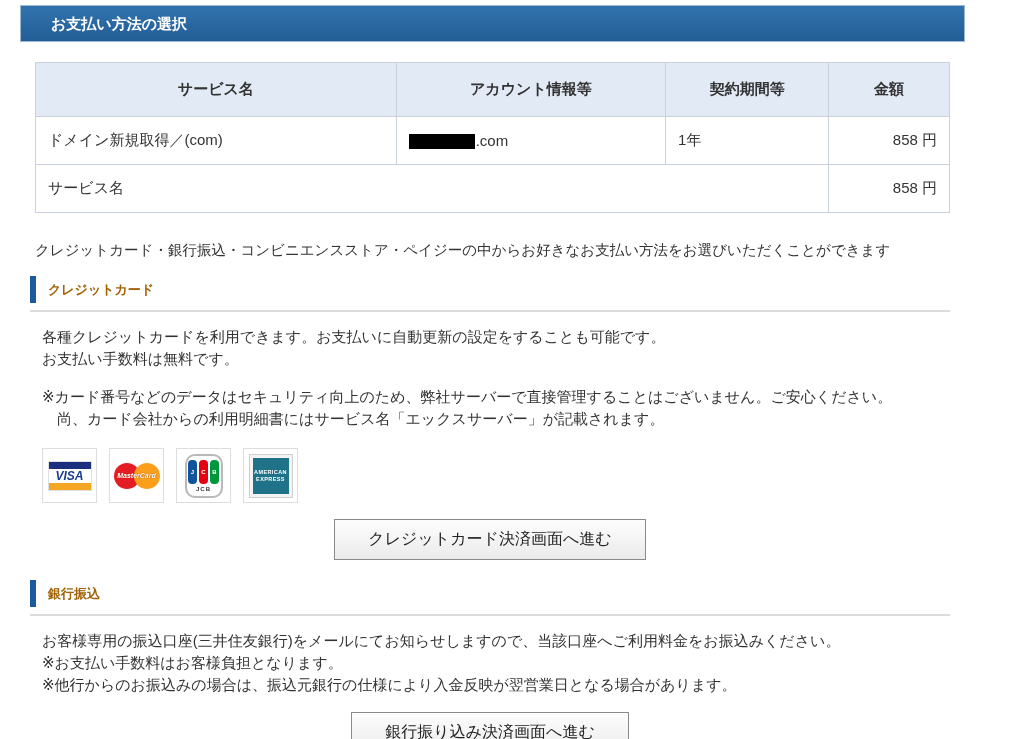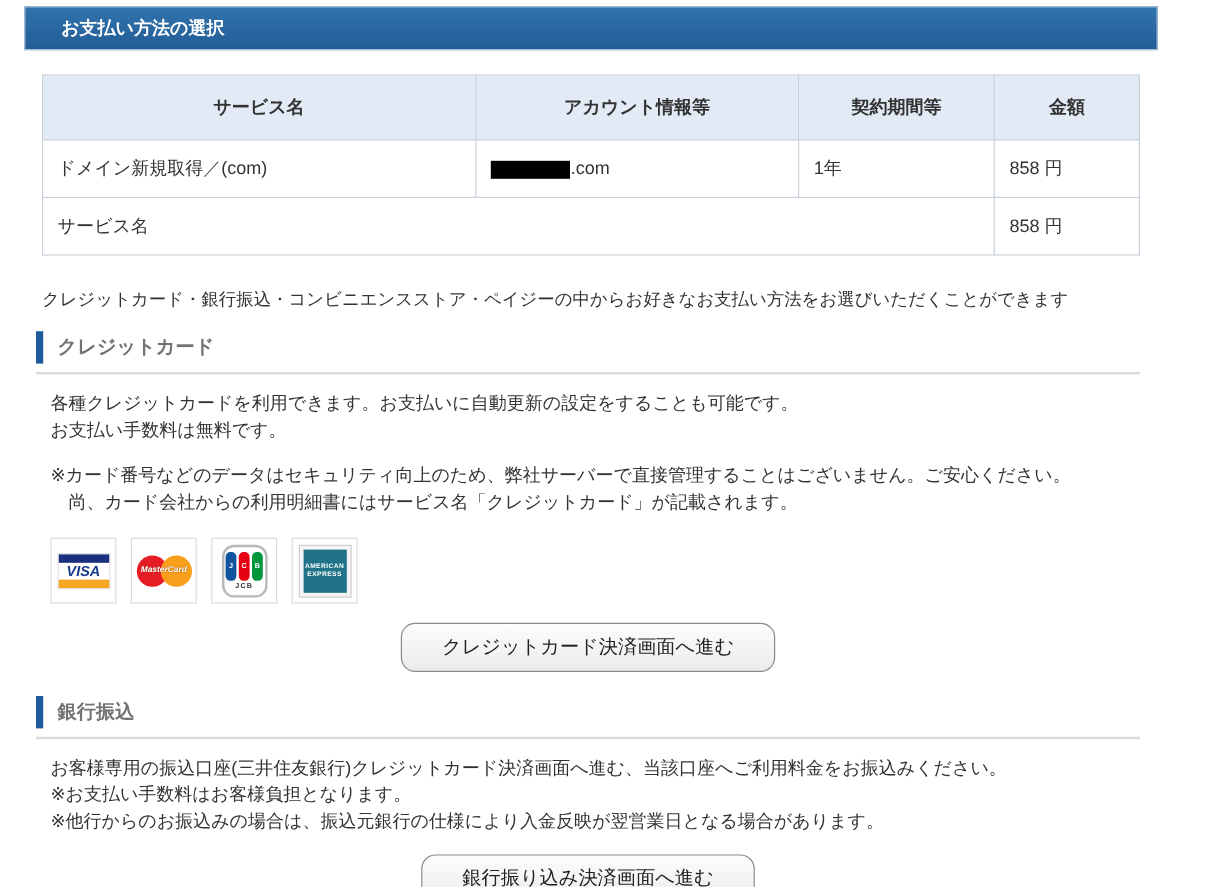--- a/index.html
+++ b/index.html
@@ -46,21 +46,21 @@
     padding:17px 8px;
   }
   .order-table td{
     border:1px solid var(--table-border);
     padding:14px 12px;
   }
   .order-table .col-service{width:370px;}
   .order-table .col-account{width:275px;}
   .order-table .col-term{width:167px;}
   .order-table .col-amount{width:123px;}
-  .order-table td.amount{}
+  .order-table td.amount{text-align:right;}
   .redacted{
     display:inline-block;
     width:66px;height:15px;
     background:#000;
     vertical-align:middle;
     margin-right:1px;
   }
 
   .intro{margin:27px 0 0 5px;font-size:14.5px;line-height:20px;}
 
@@ -70,21 +70,21 @@
     border-bottom:2px solid var(--heading-rule);
     padding-bottom:7px;
     display:flex;align-items:center;
   }
   .section-heading .bar{
     width:6px;height:27px;
     background:var(--section-bar);
     margin-right:12px;
     flex:0 0 auto;
   }
-  .section-heading .label{font-size:16px;font-weight:bold;color:#737373;}
+  .section-heading .label{font-size:13px;font-weight:bold;color:#a16207;}
 
   .para{margin:14px 0 0 12px;font-size:15px;line-height:22px;}
   .para.note{margin-top:16px;}
   .note-indent{padding-left:15px;}
 
   
   .card-row{display:flex;gap:12px;margin:18px 0 0 12px;}
   .card-box{
     width:55px;height:55px;
     border:1px solid #ddd;
@@ -122,21 +122,21 @@
   .amex-inner span{color:#fff;font-size:5.5px;font-weight:bold;letter-spacing:0.4px;line-height:7px;}
 
   
   .btn-row{text-align:center;margin-top:16px;}
   button.action-btn{
     font-family:inherit;
     font-size:16px;
     color:#222;
     background:linear-gradient(to bottom,#fdfdfd,#ebebeb);
     border:1px solid #8a8a8a;
-    border-radius:12px;
+    border-radius:0;
     padding:9px 33px;
     cursor:pointer;
     text-align:center;
   }
   .bank-section{margin-top:20px;}
 </style>
 </head>
 <body>
 
 <div class="title-bar">
@@ -176,21 +176,21 @@
     <div class="section-heading">
       <span class="bar"></span>
       <span class="label">クレジットカード</span>
     </div>
     <div class="para">
       <div>各種クレジットカードを利用できます。お支払いに自動更新の設定をすることも可能です。</div>
       <div>お支払い手数料は無料です。</div>
     </div>
     <div class="para note">
       <div>※カード番号などのデータはセキュリティ向上のため、弊社サーバーで直接管理することはございません。ご安心ください。</div>
-      <div class="note-indent">尚、カード会社からの利用明細書にはサービス名「クレジットカード」が記載されます。</div>
+      <div class="note-indent">尚、カード会社からの利用明細書にはサービス名「エックスサーバー」が記載されます。</div>
     </div>
 
     <div class="card-row">
       <div class="card-box">
         <div class="visa-card">
           <div class="visa-top"></div>
           <div class="visa-mid">VISA</div>
           <div class="visa-bottom"></div>
         </div>
       </div>
@@ -225,21 +225,21 @@
       <button class="action-btn">クレジットカード決済画面へ進む</button>
     </div>
   </div>
 
   <div class="bank-section">
     <div class="section-heading">
       <span class="bar"></span>
       <span class="label">銀行振込</span>
     </div>
     <div class="para">
-      <div>お客様専用の振込口座(三井住友銀行)クレジットカード決済画面へ進む、当該口座へご利用料金をお振込みください。</div>
+      <div>お客様専用の振込口座(三井住友銀行)をメールにてお知らせしますので、当該口座へご利用料金をお振込みください。</div>
       <div>※お支払い手数料はお客様負担となります。</div>
       <div>※他行からのお振込みの場合は、振込元銀行の仕様により入金反映が翌営業日となる場合があります。</div>
     </div>
     <div class="btn-row">
       <button class="action-btn">銀行振り込み決済画面へ進む</button>
     </div>
   </div>
 
 </div>
 

